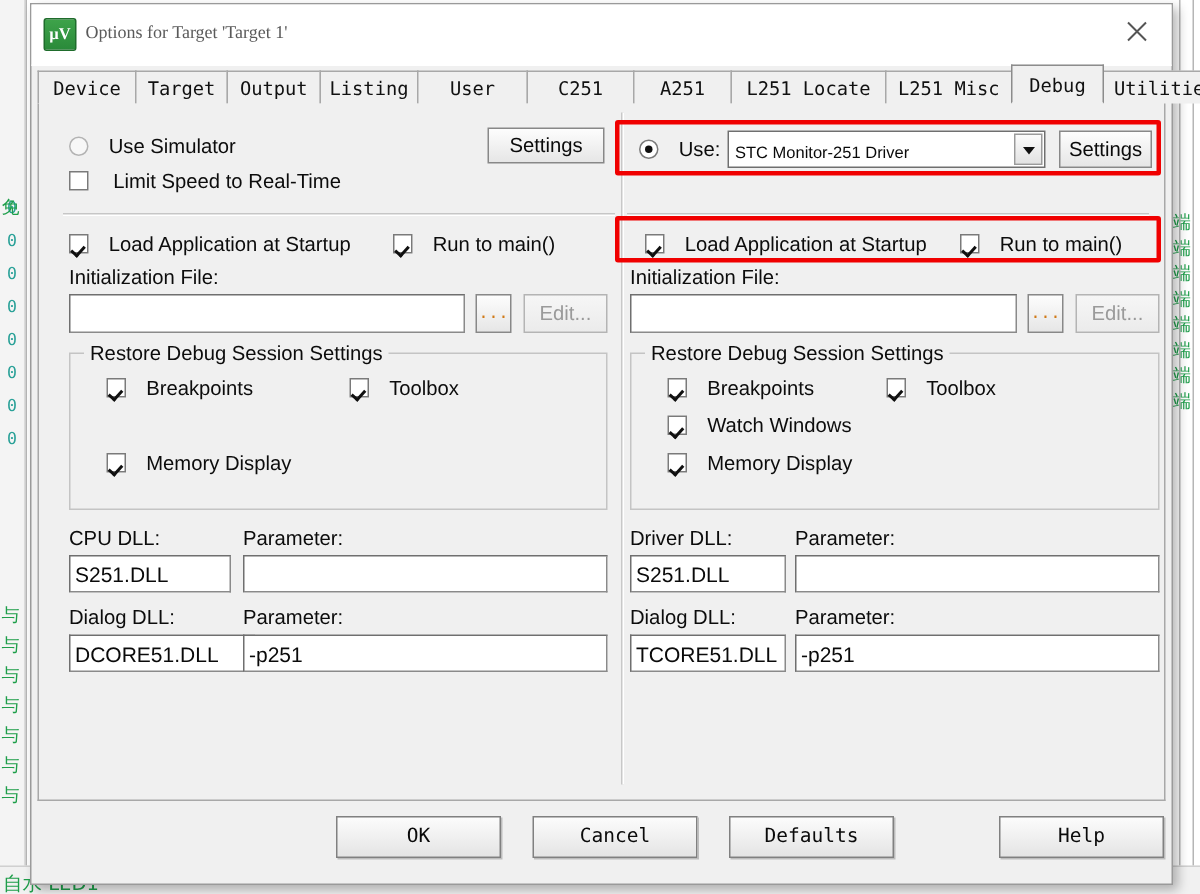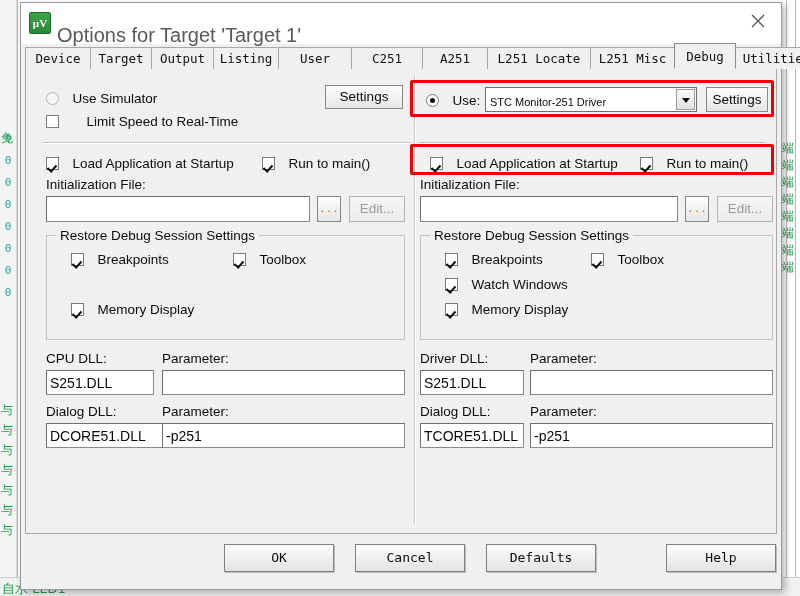--- a/index.html
+++ b/index.html
@@ -52,22 +52,22 @@
     border-bottom:1px solid #ffffff;
   }
   .win-icon{
     position:absolute;left:8px;top:9px;width:20px;height:20px;
     background:linear-gradient(#3ea34a,#2a8a3a);
     border:1px solid #1f6c2c;border-radius:2px;
     color:#fff;font-size:11px;font-weight:bold;line-height:20px;
     text-align:center;font-family:"Liberation Serif",serif;
   }
   .win-title{
-    position:absolute;left:36px;top:21px;
-    font-size:20px;color:#5a5a5a;font-family:Liberation Sans, sans-serif;
+    position:absolute;left:36px;top:11px;
+    font-size:12px;color:#5a5a5a;font-family:Liberation Serif, serif;
     white-space:nowrap;
   }
   .win-close{
     position:absolute;right:0;top:0;width:46px;height:32px;
     cursor:default;
   }
   .win-close svg{position:absolute;left:15px;top:10px;}
 
   
   #tabstrip{
@@ -252,21 +252,21 @@
 
     <div class="col-left">
 
       <div class="row" style="left:4px;top:10px;">
         <span class="radio dimmed"></span>
         <span class="lbl" style="margin-left:9px;">Use Simulator</span>
       </div>
 
       <div class="row" style="left:4px;top:33px;">
         <span class="cbx"></span>
-        <span class="lbl" style="margin-left:23px;">Limit Speed to Real-Time</span>
+        <span class="lbl" style="margin-left:12px;">Limit Speed to Real-Time</span>
       </div>
 
       <div class="btn" style="position:absolute;left:283px;top:6px;width:78px;height:24px;line-height:22px;">Settings</div>
 
       <div class="hsep" style="left:0px;top:63px;width:368px;"></div>
 
       <div class="row" style="left:4px;top:75px;">
         <span class="cbx on"></span>
         <span class="lbl" style="margin-left:9px;">Load Application at Startup</span>
       </div>

